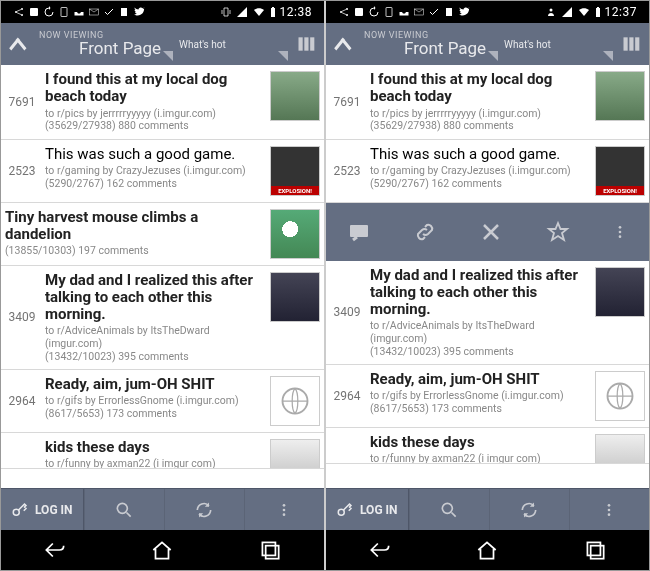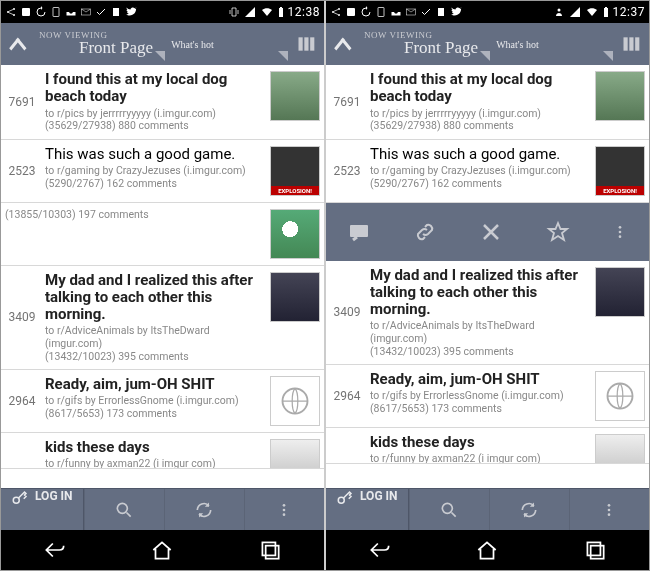--- a/index.html
+++ b/index.html
@@ -1,28 +1,28 @@
 <!DOCTYPE html>
 <html><head>
 <meta charset="utf-8">
 <style>
 * { margin: 0; padding: 0; box-sizing: border-box; }
 body { background: #fff; font-family: Roboto, Arial, sans-serif; font-size: 12px; }
 .container { display: flex; gap: 2px; border: 1px solid #999; width: 650px; height: 571px; background: #ccc; }
 .phone { flex: 1; display: flex; flex-direction: column; background: #fff; overflow: hidden; }
 
 
-.statusbar { background: #000; color: #fff; height: 22px; display: flex; align-items: center; padding: 0 4px; font-size: 12px; }
+.statusbar { background: #000; color: #fff; height: 22px; display: flex; align-items: center; padding: 0 12px; font-size: 12px; }
 .status-icons { display: flex; gap: 3px; align-items: center; flex: 1; }
 .status-icons svg, .status-right svg { fill: #fff; }
 .status-right { display: flex; gap: 3px; align-items: center; }
 .clock { font-weight: 400; letter-spacing: 0.5px; }
 
 
-.appheader { background: #646e82; color: #e8e9ec; display: flex; align-items: center; height: 42px; padding: 0 6px; font-family: Liberation Serif, serif; }
+.appheader { background: #646e82; color: #e8e9ec; display: flex; align-items: center; height: 42px; padding: 0 6px; }
 .logo { margin-right: 6px; }
 .nowview { font-size: 9px; color: #c9cbd1; letter-spacing: 0.5px; }
 .page { font-size: 17px; font-weight: 400; margin-top: -2px; margin-left: 40px; }
 .tri { margin: 0 6px 0 2px; align-self: flex-end; margin-bottom: 4px; }
 .whats { font-size: 10px; flex: 1; }
 .stack { margin-left: auto; }
 
 
 .list { flex: 1; overflow: hidden; background: #fff; }
 .post { display: flex; border-bottom: 1px solid #d8d8d8; padding: 6px 4px; gap: 6px; position: relative; }
@@ -34,21 +34,21 @@
 .thumb.globe { background: #fff; }
 .post.faded .title { color: #000000; font-weight: normal; }
 .post.cut { height: 36px; overflow: hidden; }
 
 
 .actionrow { background: #646e82; height: 58px; display: flex; align-items: center; justify-content: space-around; margin:0; }
 .actionrow svg { fill: #c9cbd1; }
 
 
 .toolbar { background: #646e82; height: 42px; display: flex; align-items: center; border-top: 1px solid #4e5668; }
-.login-btn { display: flex; gap: 6px; color: #e8e9ec; font-size: 12px; font-weight: bold; padding: 0 10px; border-right: 1px solid #4e5668; height: 100%; }
+.login-btn { display: flex; align-items: center; gap: 6px; color: #e8e9ec; font-size: 12px; font-weight: bold; padding: 0 10px; border-right: 1px solid #4e5668; height: 100%; }
 .tbicon { flex: 1; display: flex; justify-content: center; align-items: center; height: 100%; border-left: 1px solid #5b6476; }
 .tbicon svg { fill: #c9cbd1; }
 
 
 .navbar { background: #000; height: 40px; display: flex; align-items: center; justify-content: space-around; }
 .navbar svg { stroke: #fff; fill: none; stroke-width: 1.6; }
 
 
 .th1 { background: linear-gradient(#8a8, #575); }
 .th2 { background: #333; position: relative; }
@@ -152,20 +152,21 @@
       <div class="score">2523</div>
       <div class="post-body">
         <div class="title">This was such a good game.</div>
         <div class="meta">to r/gaming by CrazyJezuses (i.imgur.com)</div>
         <div class="meta">(5290/2767) 162 comments</div>
       </div>
       <div class="thumb th2"></div>
     </div>
     <div class="post">
       <div class="post-body">
+        <div class="title">Tiny harvest mouse climbs a dandelion</div>
         <div class="meta">(13855/10303) 197 comments</div>
       </div>
       <div class="thumb th3"></div>
     </div>
     <div class="post">
       <div class="score">3409</div>
       <div class="post-body">
         <div class="title">My dad and I realized this after talking to each other this morning.</div>
         <div class="meta">to r/AdviceAnimals by ItsTheDward (imgur.com)</div>
         <div class="meta">(13432/10023) 395 comments</div>

